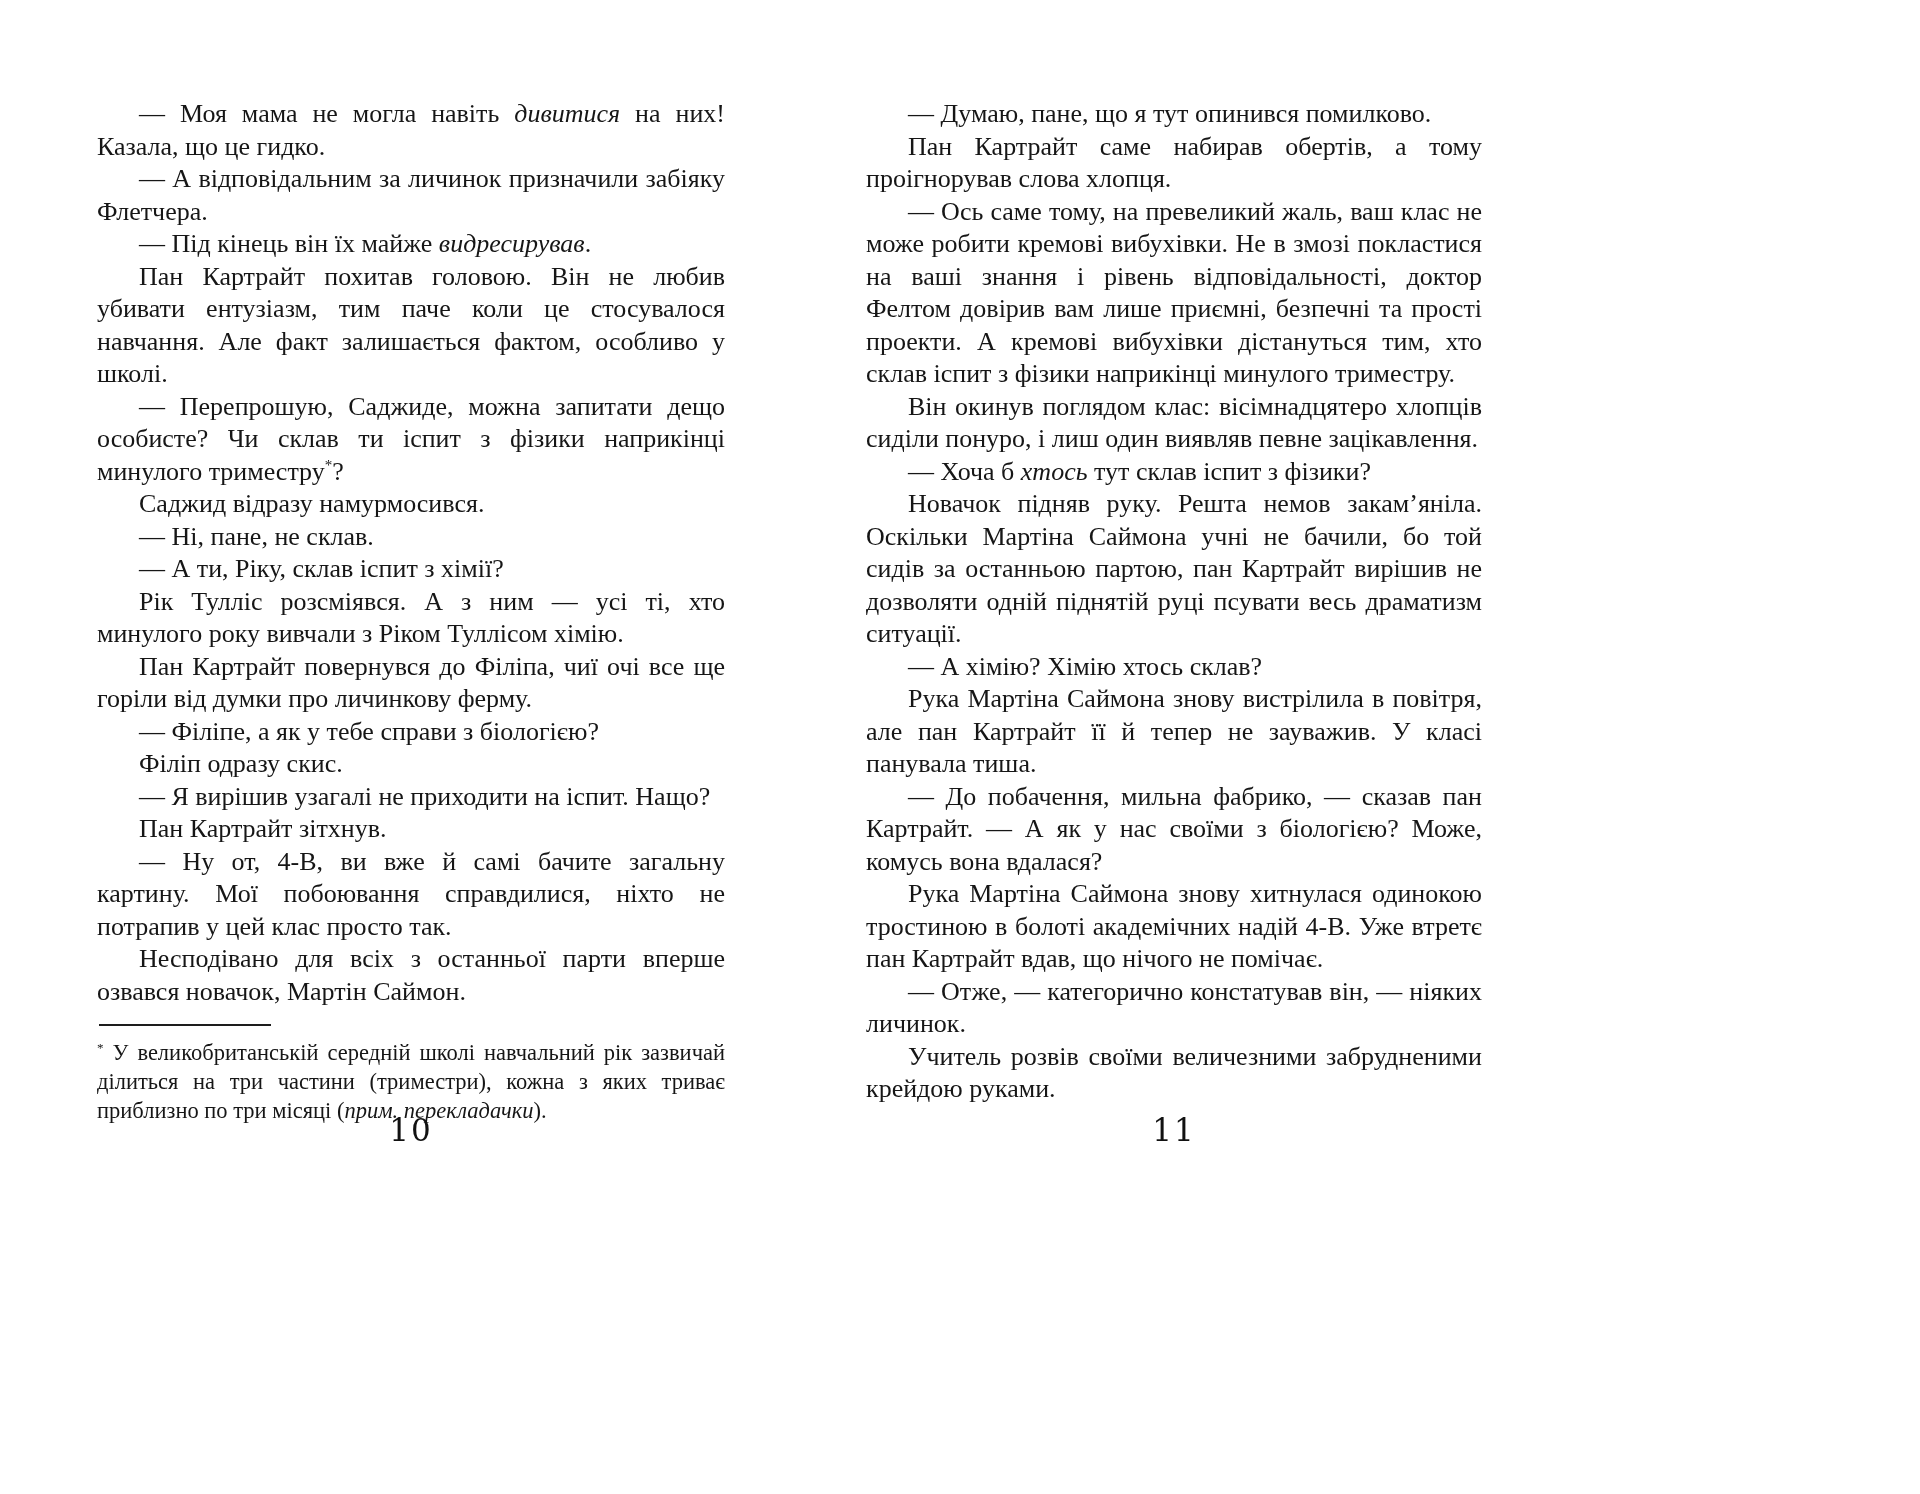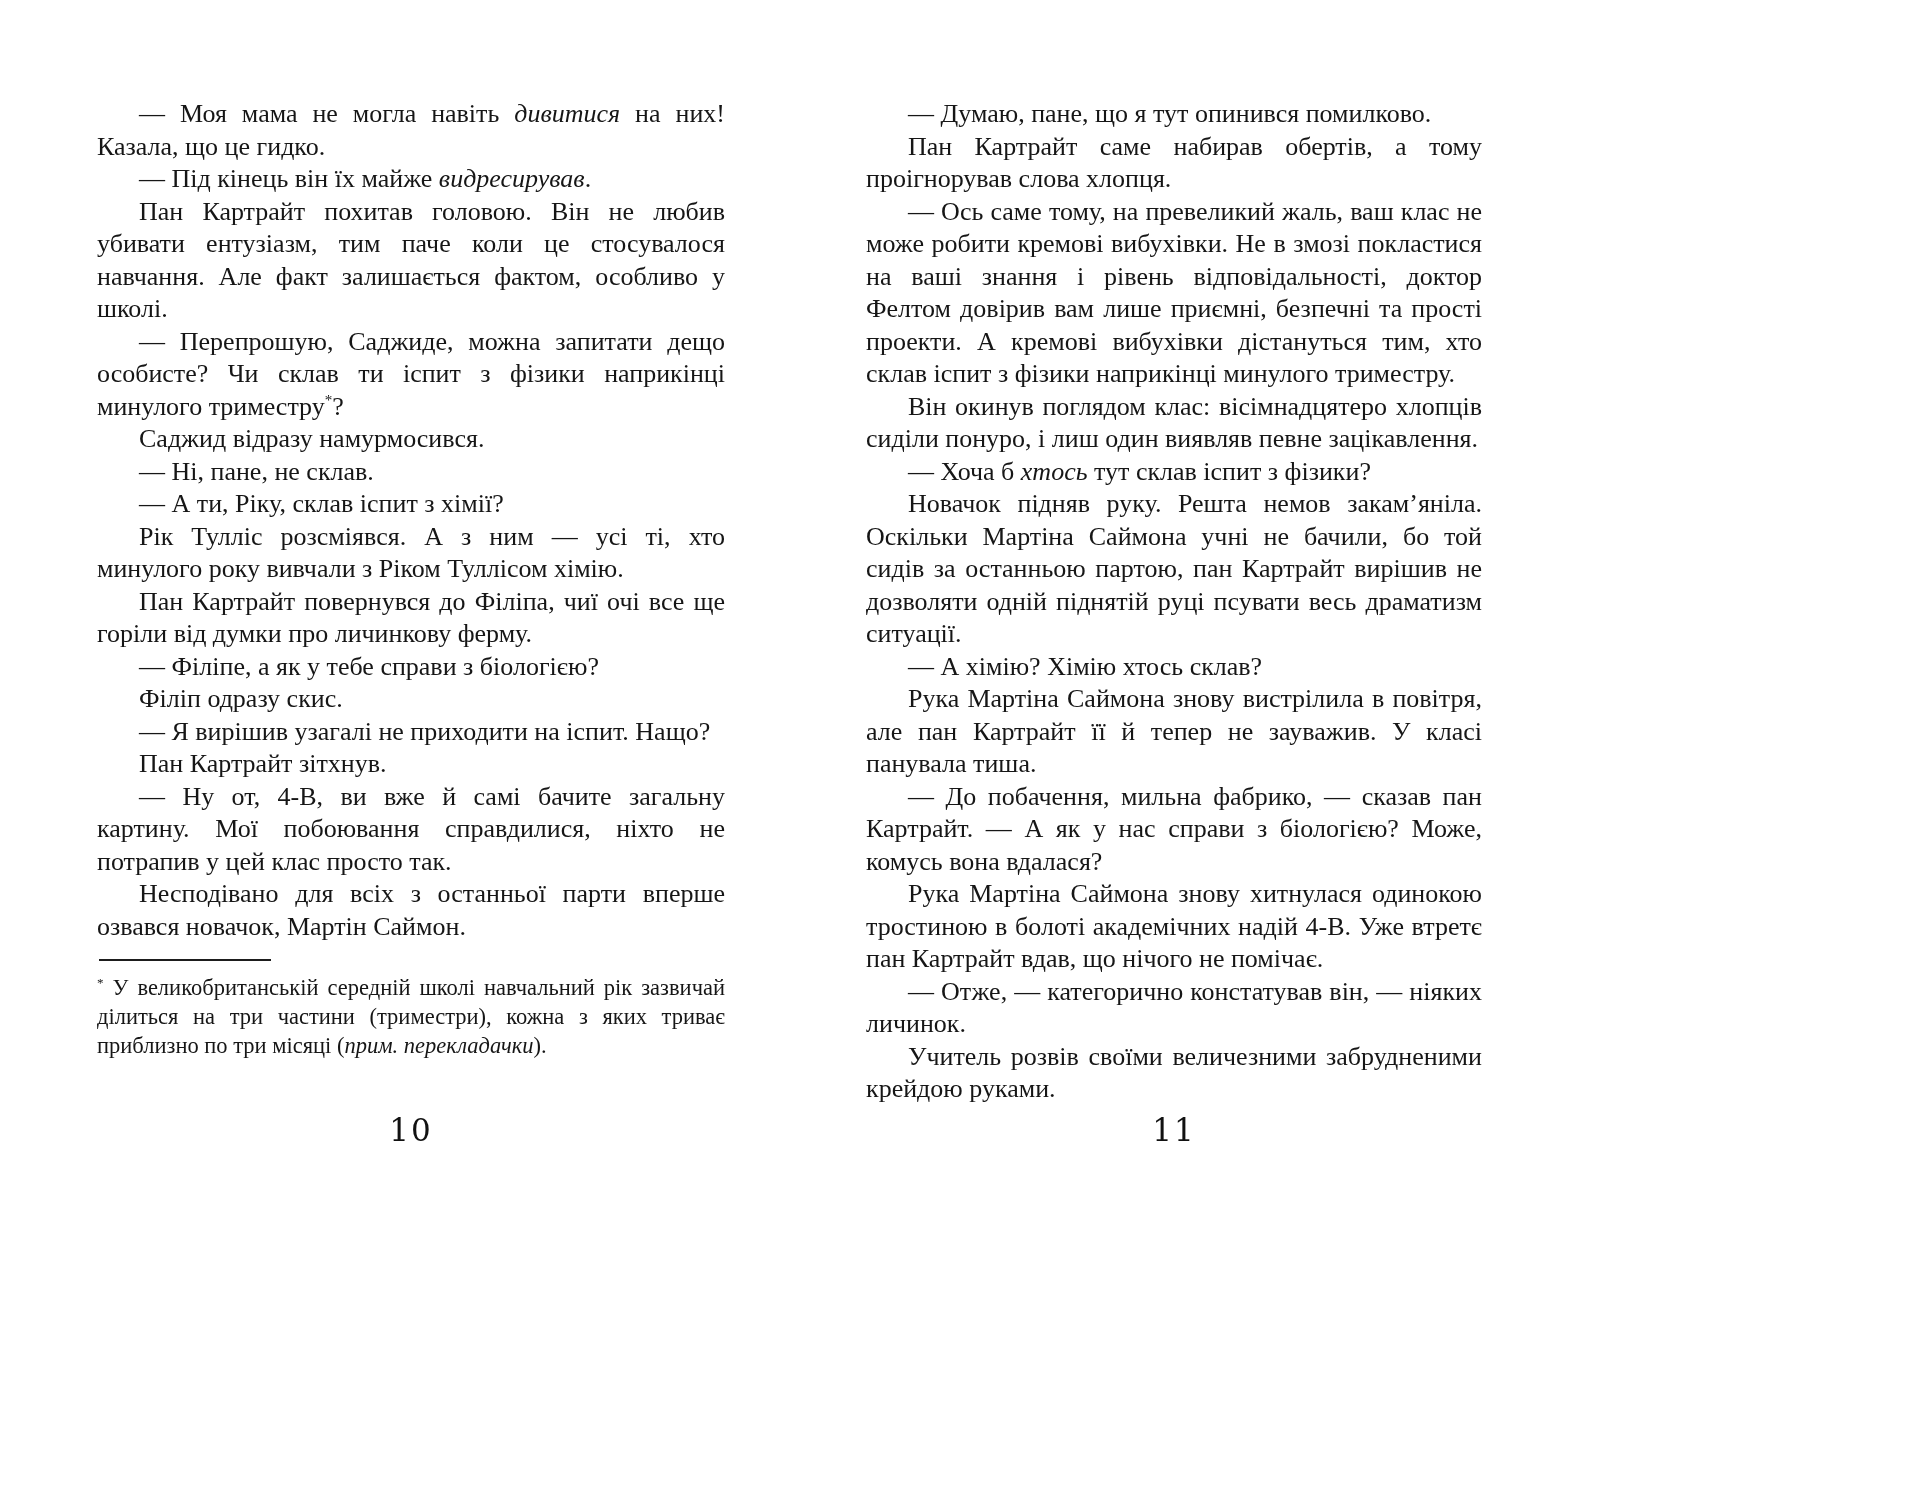--- a/index.html
+++ b/index.html
@@ -59,20 +59,21 @@
   .page-number.pn-right { left: 866px; width: 616px; }
 </style>
 </head>
 <body>
 
 <div class="spread">
 
   <div class="page page-left">
     <div class="text-block" id="left-text">
         <p class="para"><span>— Моя мама не могла навіть </span><span class="italic">дивитися</span><span> на них! Казала, що це гидко.</span></p>
+        <p class="para"><span>— А відповідальним за личинок призначили забіяку Флетчера.</span></p>
         <p class="para"><span>— Під кінець він їх майже </span><span class="italic">видресирував</span><span>.</span></p>
         <p class="para"><span>Пан Картрайт похитав головою. Він не любив убивати ентузіазм, тим паче коли це стосувалося навчання. Але факт залишається фактом, особливо у школі.</span></p>
         <p class="para"><span>— Перепрошую, Саджиде, можна запитати дещо особисте? Чи склав ти іспит з фізики наприкінці минулого триместру</span><sup class="fn-mark">*</sup><span>?</span></p>
         <p class="para"><span>Саджид відразу намурмосився.</span></p>
         <p class="para"><span>— Ні, пане, не склав.</span></p>
         <p class="para"><span>— А ти, Ріку, склав іспит з хімії?</span></p>
         <p class="para"><span>Рік Тулліс розсміявся. А з ним — усі ті, хто минулого року вивчали з Ріком Туллісом хімію.</span></p>
         <p class="para"><span>Пан Картрайт повернувся до Філіпа, чиї очі все ще горіли від думки про личинкову ферму.</span></p>
         <p class="para"><span>— Філіпе, а як у тебе справи з біологією?</span></p>
         <p class="para"><span>Філіп одразу скис.</span></p>
@@ -90,21 +91,21 @@
   <div class="page page-right">
     <div class="text-block" id="right-text">
         <p class="para"><span>— Думаю, пане, що я тут опинився помилково.</span></p>
         <p class="para"><span>Пан Картрайт саме набирав обертів, а тому проігнорував слова хлопця.</span></p>
         <p class="para"><span>— Ось саме тому, на превеликий жаль, ваш клас не може робити кремові вибухівки. Не в змозі покластися на ваші знання і рівень відповідальності, доктор Фелтом довірив вам лише приємні, безпечні та прості проекти. А кремові вибухівки дістануться тим, хто склав іспит з фізики наприкінці минулого триместру.</span></p>
         <p class="para"><span>Він окинув поглядом клас: вісімнадцятеро хлопців сиділи понуро, і лиш один виявляв певне зацікавлення.</span></p>
         <p class="para"><span>— Хоча б </span><span class="italic">хтось</span><span> тут склав іспит з фізики?</span></p>
         <p class="para"><span>Новачок підняв руку. Решта немов закам’яніла. Оскільки Мартіна Саймона учні не бачили, бо той сидів за останньою партою, пан Картрайт вирішив не дозволяти одній піднятій руці псувати весь драматизм ситуації.</span></p>
         <p class="para"><span>— А хімію? Хімію хтось склав?</span></p>
         <p class="para"><span>Рука Мартіна Саймона знову вистрілила в повітря, але пан Картрайт її й тепер не зауважив. У класі панувала тиша.</span></p>
-        <p class="para"><span>— До побачення, мильна фабрико, — сказав пан Картрайт. — А як у нас справи з біологією? Може, комусь вона вдалася?</span></p>
+        <p class="para"><span>— До побачення, мильна фабрико, — сказав пан Картрайт. — А як у нас своїми з біологією? Може, комусь вона вдалася?</span></p>
         <p class="para"><span>Рука Мартіна Саймона знову хитнулася одинокою тростиною в болоті академічних надій 4-В. Уже втретє пан Картрайт вдав, що нічого не помічає.</span></p>
         <p class="para"><span>— Отже, — категорично констатував він, — ніяких личинок.</span></p>
         <p class="para"><span>Учитель розвів своїми величезними забрудненими крейдою руками.</span></p>
       </div>
   </div>
 
   <div class="page-number pn-left">10</div>
 
   <div class="page-number pn-right">11</div>
 

